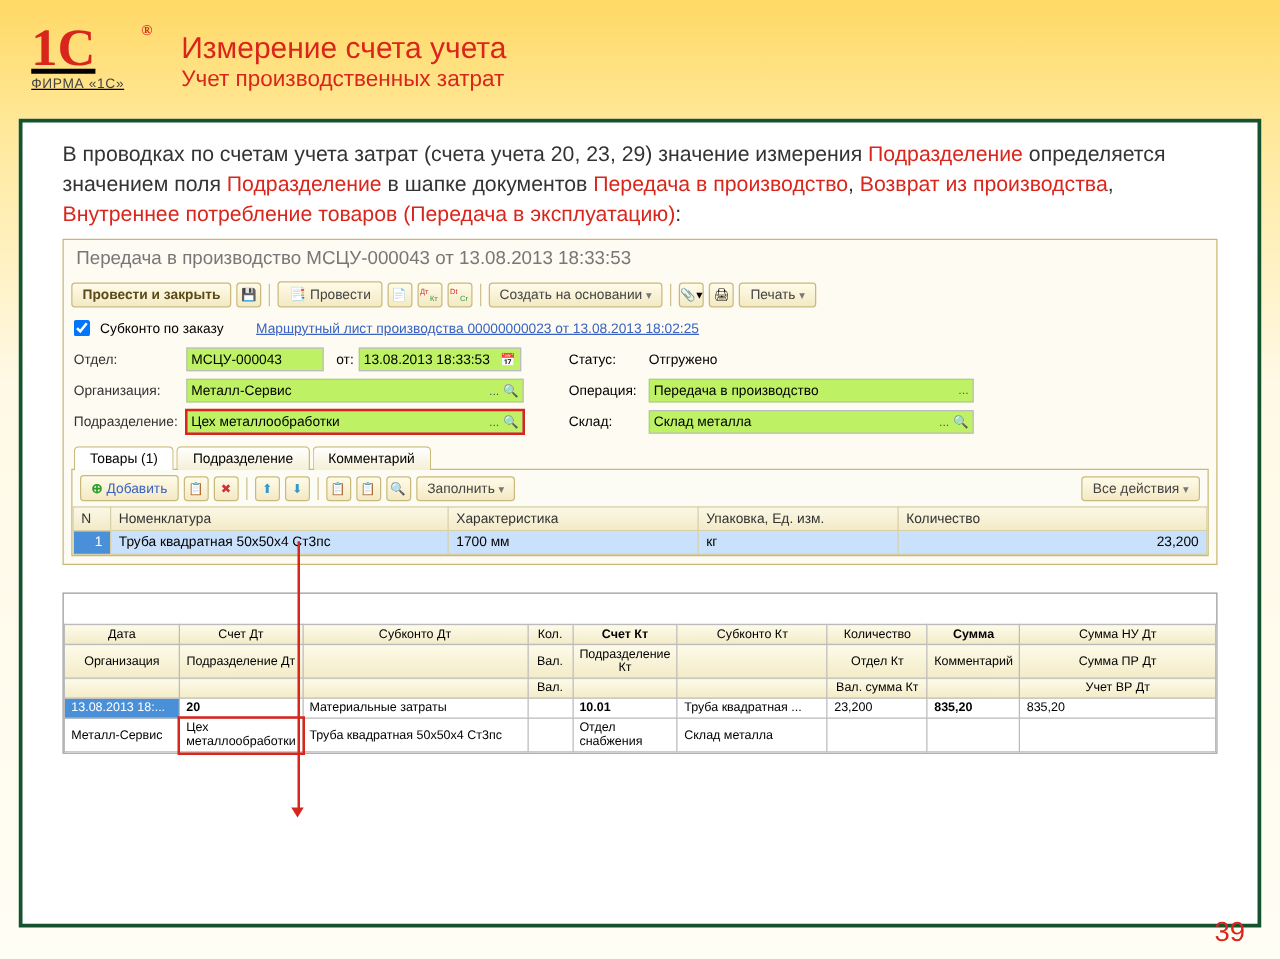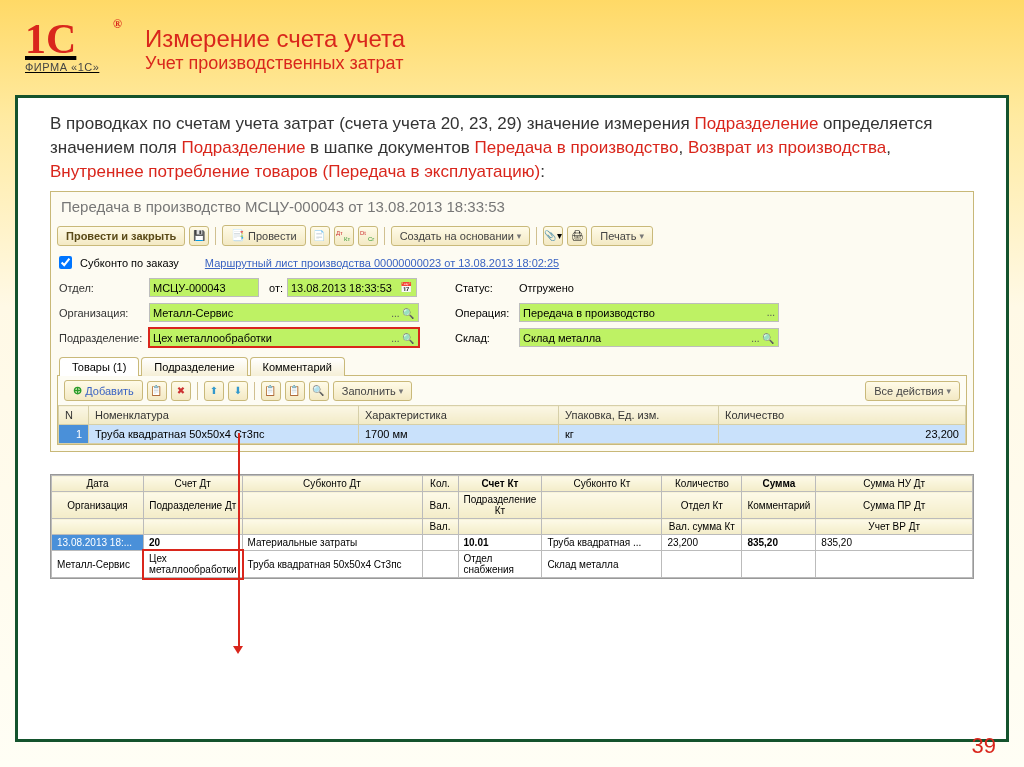--- a/index.html
+++ b/index.html
@@ -46,21 +46,21 @@
 .link-btn { color: #3a63c2; font-size: 11px; }
 
 .grid { width: 100%; border-collapse: collapse; }
 .grid th, .grid td { border: 1px solid #d6cfa8; padding: 3px 6px; font-size: 11px; text-align: left; background: #fff; }
 .grid th { background: linear-gradient(#fbf7e5, #f2eac6); font-weight: normal; color: #333; }
 .grid .num { text-align: right; }
 .grid .row-sel td { background: #c9e1fb; }
 .grid .row-sel td:first-child { background: #4a90d9; color: #fff; text-align: right; }
 
 .postings { margin-top: 22px; border: 1px solid #999; }
-.postings table { width: 100%; border-collapse: collapse; }
+.postings table { width: 100%; border-collapse: collapse; margin-top: 24px; }
 .postings th, .postings td { border: 1px solid #bbb; padding: 2px 5px; font-size: 10px; background: #fff; }
 .postings th { background: linear-gradient(#fdfae8,#f3ecc8); font-weight: normal; }
 .postings .bold { font-weight: bold; }
 .highlight-box { outline: 2px solid #d9261c; }
 
 .page-num { position: absolute; bottom: 8px; right: 28px; color: #d9261c; font-size: 22px; font-weight: 500; }
 
 .arrow-line { position: absolute; border-left: 2px solid #d9261c; }
 .arrow-head { position: absolute; width: 0; height: 0; border-left: 5px solid transparent; border-right: 5px solid transparent; border-top: 8px solid #d9261c; }
 

